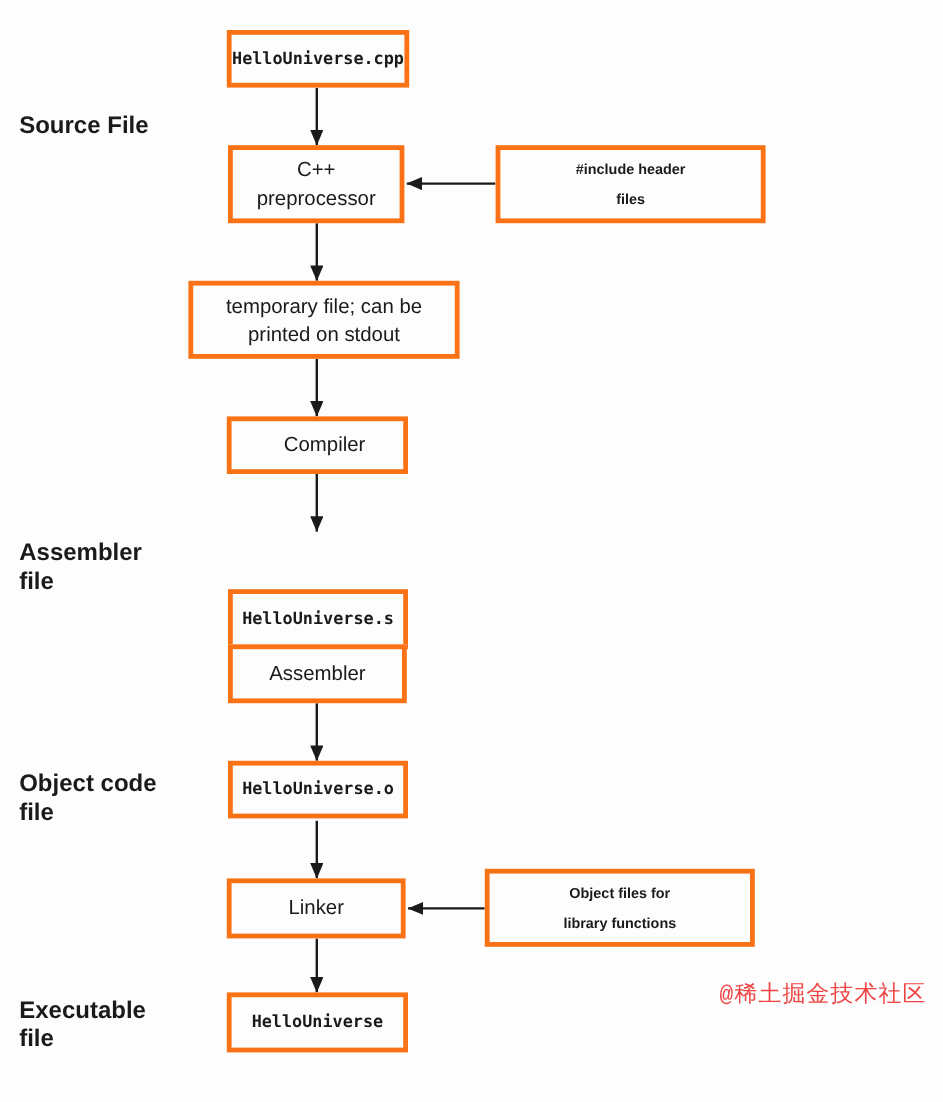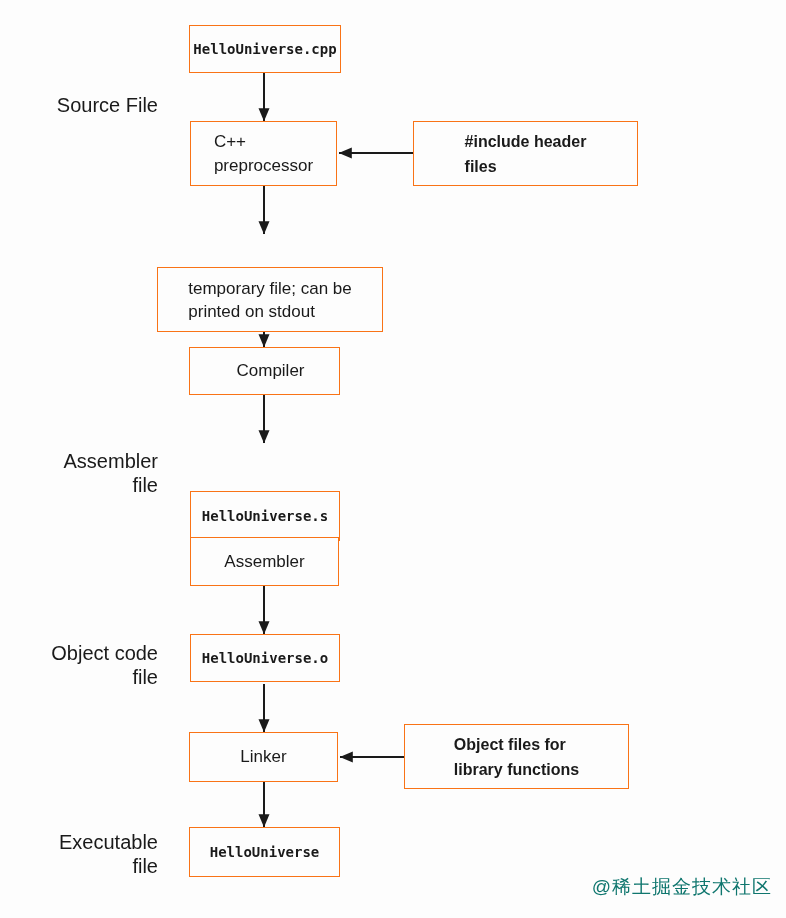--- a/index.html
+++ b/index.html
@@ -14,58 +14,59 @@
     position: relative;
     width: 786px; height: 918px;
   }
   .arrows {
     position: absolute; left: 0; top: 0;
     width: 786px; height: 918px;
   }
   .box {
     position: absolute;
     box-sizing: border-box;
-    border: 1px solid #f97316;
+    border: 4px solid #f97316;
     background: #fdfdfd;
     display: flex;
     align-items: center;
     justify-content: center;
-    text-align: left;
+    text-align: center;
     white-space: pre-line;
     font-size: 17px;
     line-height: 24px;
   }
   .mono {
     font-family: "DejaVu Sans Mono", "Liberation Mono", monospace;
     font-weight: 700;
     font-size: 14px;
     letter-spacing: 0px;
   }
   .annot {
     font-weight: 700;
-    font-size: 16px;
+    font-size: 12px;
     line-height: 25px;
   }
   .stage-label {
     position: absolute;
     width: 142px;
-    text-align: right;
-    font-weight: 400;
+    text-align: left;
+    font-weight: 700;
     font-size: 20px;
     line-height: 24px;
     white-space: pre-line;
   }
   .watermark {
     position: absolute;
-    left: 590px; top: 874px;
+    left: 590px; top: 815px;
     width: 182px;
     text-align: right;
     font-size: 19px;
-    color: #0f766e;
+    color: #ef4444;
     letter-spacing: 1px;
+    font-family: Liberation Mono, monospace;
   }
 </style>
 </head>
 <body>
 
 <div class="canvas">
 
   <svg class="arrows" viewBox="0 0 786 918" xmlns="http://www.w3.org/2000/svg">
     <defs>
       <marker id="ah" markerWidth="8" markerHeight="7" refX="6.4" refY="2.75" orient="auto" markerUnits="strokeWidth">
@@ -84,21 +85,21 @@
 
     <line x1="413" y1="153" x2="339" y2="153" stroke="#1a1a1a" stroke-width="2" marker-end="url(#ah)"></line>
     <line x1="404" y1="757" x2="340" y2="757" stroke="#1a1a1a" stroke-width="2" marker-end="url(#ah)"></line>
   </svg>
 
   <div class="box mono" style="left:189px; top:25px;  width:152px; height:48px;">HelloUniverse.cpp</div>
 
   <div class="box" style="left:190px; top:121px; width:147px; height:65px;">C++
 preprocessor</div>
 
-  <div class="box" style="left:157px; top:234px; width:226px; height:65px; line-height:23px;margin-top:33px;">temporary file; can be
+  <div class="box" style="left:157px; top:234px; width:226px; height:65px; line-height:23px;">temporary file; can be
 printed on stdout</div>
 
   <div class="box" style="left:189px; top:347px; width:151px; height:48px;padding-left:12px;">Compiler</div>
 
   <div class="box mono" style="left:190px; top:443px; width:150px; height:50px;margin-top:48px;">HelloUniverse.s</div>
 
   <div class="box" style="left:190px; top:537px; width:149px; height:49px;">Assembler</div>
 
   <div class="box mono" style="left:190px; top:634px; width:150px; height:48px;">HelloUniverse.o</div>
 

